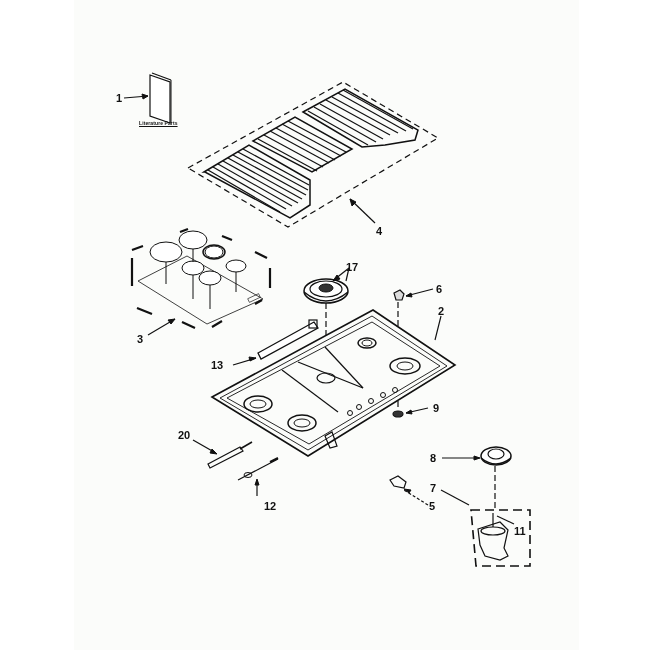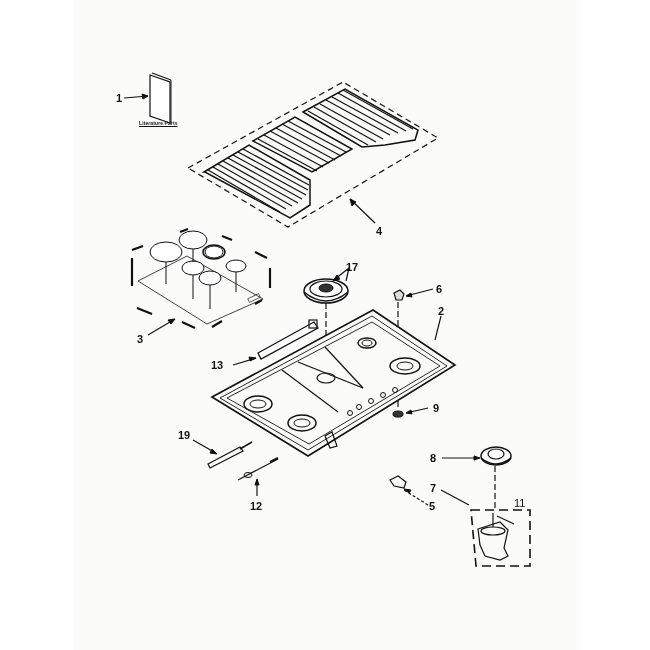--- a/index.html
+++ b/index.html
@@ -181,18 +181,18 @@
 
 <div class="lbl" style="left:116px;top:93px">1</div>
 <div class="lit" style="left:139px;top:120px">Literature Parts</div>
 <div class="lbl" style="left:376px;top:226px">4</div>
 <div class="lbl" style="left:137px;top:334px">3</div>
 <div class="lbl" style="left:346px;top:262px">17</div>
 <div class="lbl" style="left:436px;top:284px">6</div>
 <div class="lbl" style="left:438px;top:306px">2</div>
 <div class="lbl" style="left:211px;top:360px">13</div>
 <div class="lbl" style="left:433px;top:403px">9</div>
-<div class="lbl" style="left:178px;top:430px">19</div>
+<div class="lbl" style="left:178px;top:430px">20</div>
 <div class="lbl" style="left:430px;top:453px">8</div>
 <div class="lbl" style="left:430px;top:483px">7</div>
-<div class="lbl" style="left:250px;top:501px">12</div>
+<div class="lbl" style="left:264px;top:501px">12</div>
 <div class="lbl" style="left:429px;top:501px">5</div>
-<div class="lbl" style="left:514px;top:498px;font-weight:normal">11</div>
+<div class="lbl" style="left:514px;top:526px;font-weight:bold">11</div>
 
 </body></html>

